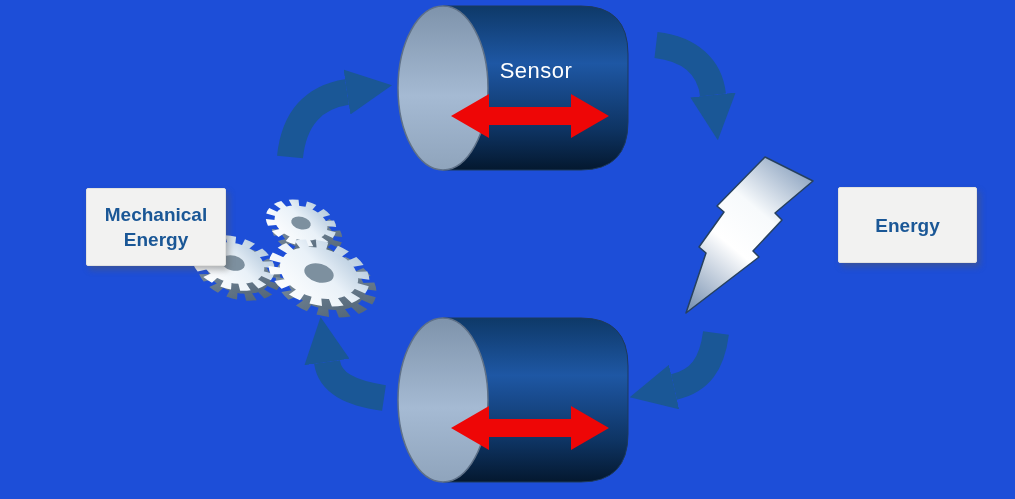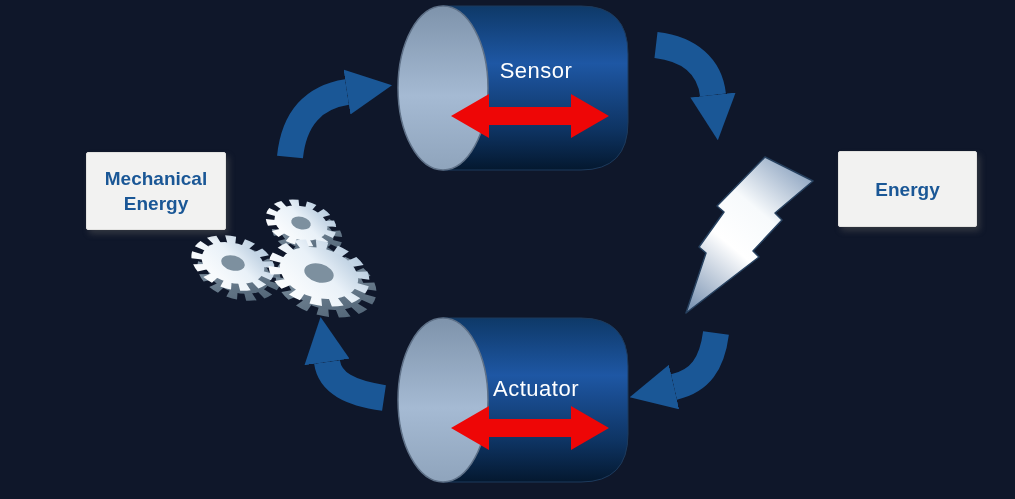--- a/index.html
+++ b/index.html
@@ -1,32 +1,33 @@
 <!DOCTYPE html>
 <html style="--arrow_blue: #1A5796; --cylinder_dark: #0A2C55; --cylinder_mid: #1E57A4; --cylinder_cap_light: #A5BAD3; --red_arrow: #EE0606; --label_text: #1A5796; --label_bg: #F2F2F1; --gear_side: #64788A; --bolt_steel: #8BA2BF;"><head>
 <meta charset="utf-8">
 <style>
   :root{
     --arrow_blue:#1A5796; --label_text:#1A5796; --label_bg:#F2F2F1;
     --label_border:#E2E2E0; --red_arrow:#EE0606;
   }
   html,body{margin:0;padding:0;background:#fff;}
   #stage{
-    position:relative;width:1015px;height:499px;background:#0f172a;overflow:hidden;
+    position:relative;width:1015px;height:499px;background:#1d4ed8;overflow:hidden;
     font-family:"Liberation Sans", sans-serif;
   }
   .abs{position:absolute;}
   .energy-box{
     background:var(--label_bg);
     border:1px solid var(--label_border);
     box-shadow:3px 4px 6px rgba(90,90,90,.45);
     border-radius:2px;
     display:flex;flex-direction:column;align-items:center;justify-content:center;
     color:var(--label_text);font-weight:bold;font-size:19px;line-height:25px;
     text-align:center;
+    margin-top:36px;
   }
   .cyl-label{
     color:#fff;font-size:22px;font-weight:500;letter-spacing:.5px;
     text-align:center;width:184px;height:30px;line-height:30px;
   }
   svg{display:block;}
 </style>
 </head>
 <body>
 
@@ -119,21 +120,20 @@
     <ellipse cx="46" cy="84" rx="45" ry="82" fill="url(#capGrad)" stroke="#5F7188" stroke-width="1.5"></ellipse>
     <polygon points="54,112 92,90 92,103 174,103 174,90 212,112 174,134 174,121 92,121 92,134" fill="#EE0606"></polygon>
   </svg>
   <div class="abs cyl-label" style="left:444px;top:56px">Sensor</div>
 
   <svg class="abs" style="left:397px;top:316px" width="236" height="168" viewBox="0 0 236 168">
     <path d="M 46 2 L 184 2 Q 231 2 231 50 L 231 118 Q 231 166 184 166 L 46 166 Z" fill="url(#bodyGrad)" stroke="#1D3A5C" stroke-width="1"></path>
     <ellipse cx="46" cy="84" rx="45" ry="82" fill="url(#capGrad)" stroke="#5F7188" stroke-width="1.5"></ellipse>
     <polygon points="54,112 92,90 92,103 174,103 174,90 212,112 174,134 174,121 92,121 92,134" fill="#EE0606"></polygon>
   </svg>
-  <div class="abs cyl-label" style="left:444px;top:374px">Actuator</div>
 
   <div class="abs energy-box" style="left:86px;top:152px;width:138px;height:76px">
     <span>Mechanical</span>
     <span>Energy</span>
   </div>
 
   <div class="abs energy-box" style="left:838px;top:151px;width:137px;height:74px">
     <span>Energy</span>
   </div>
 

